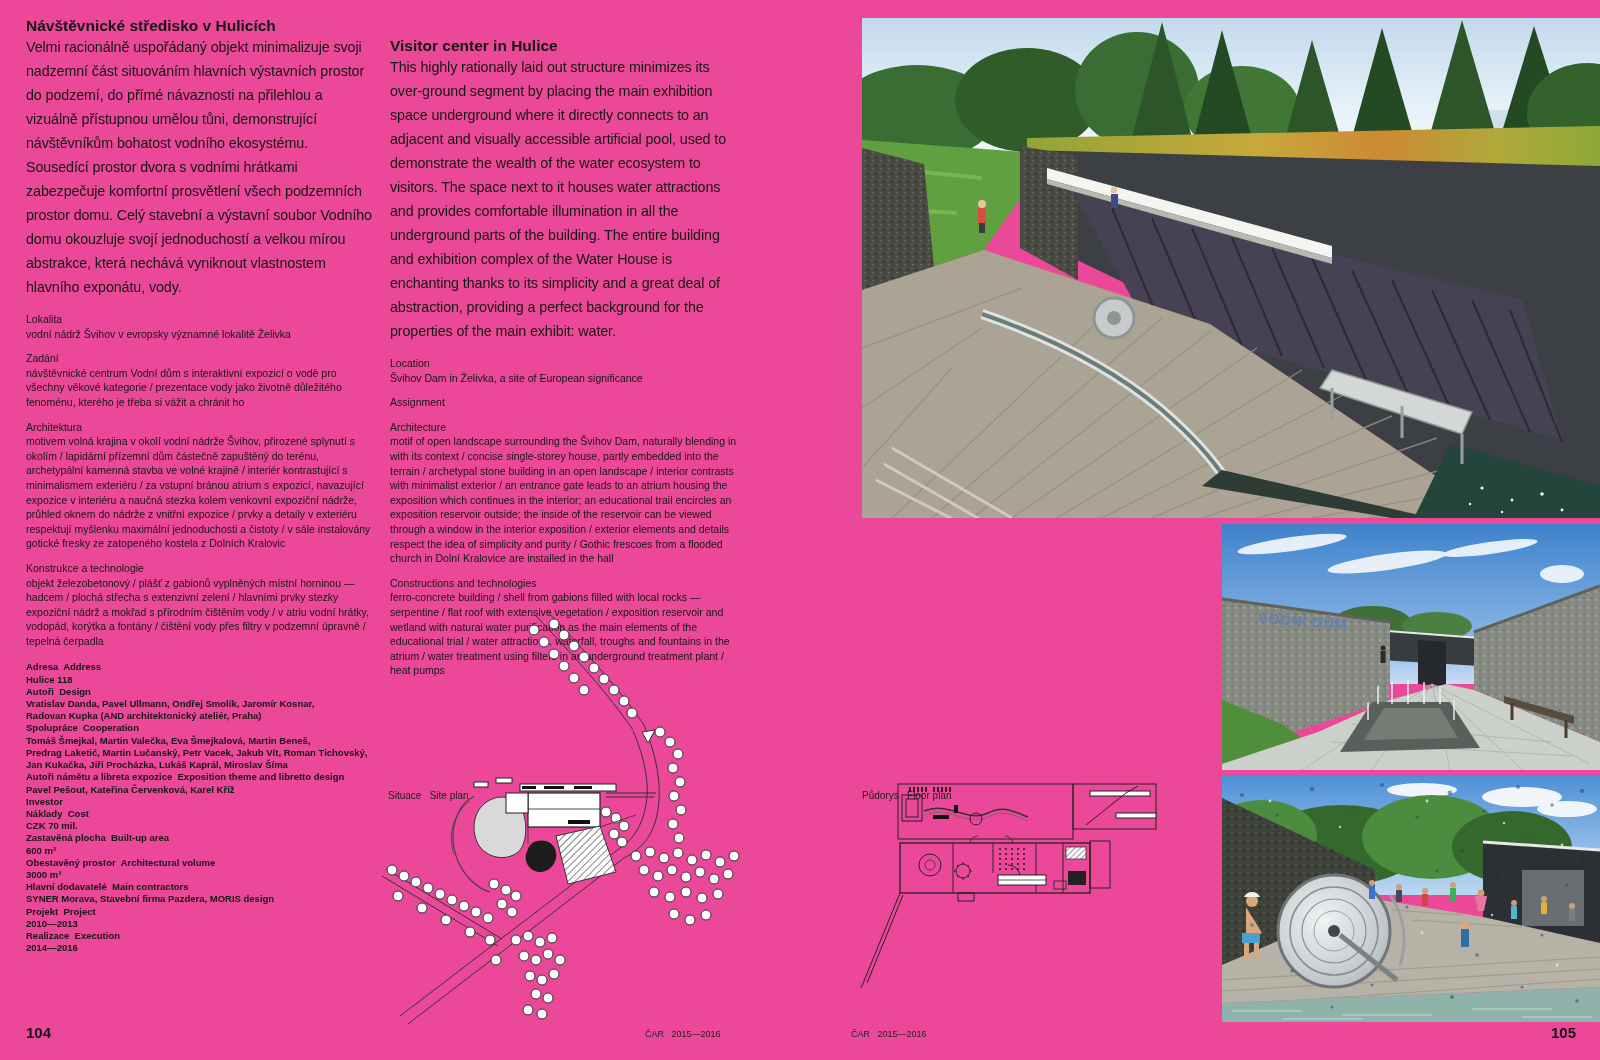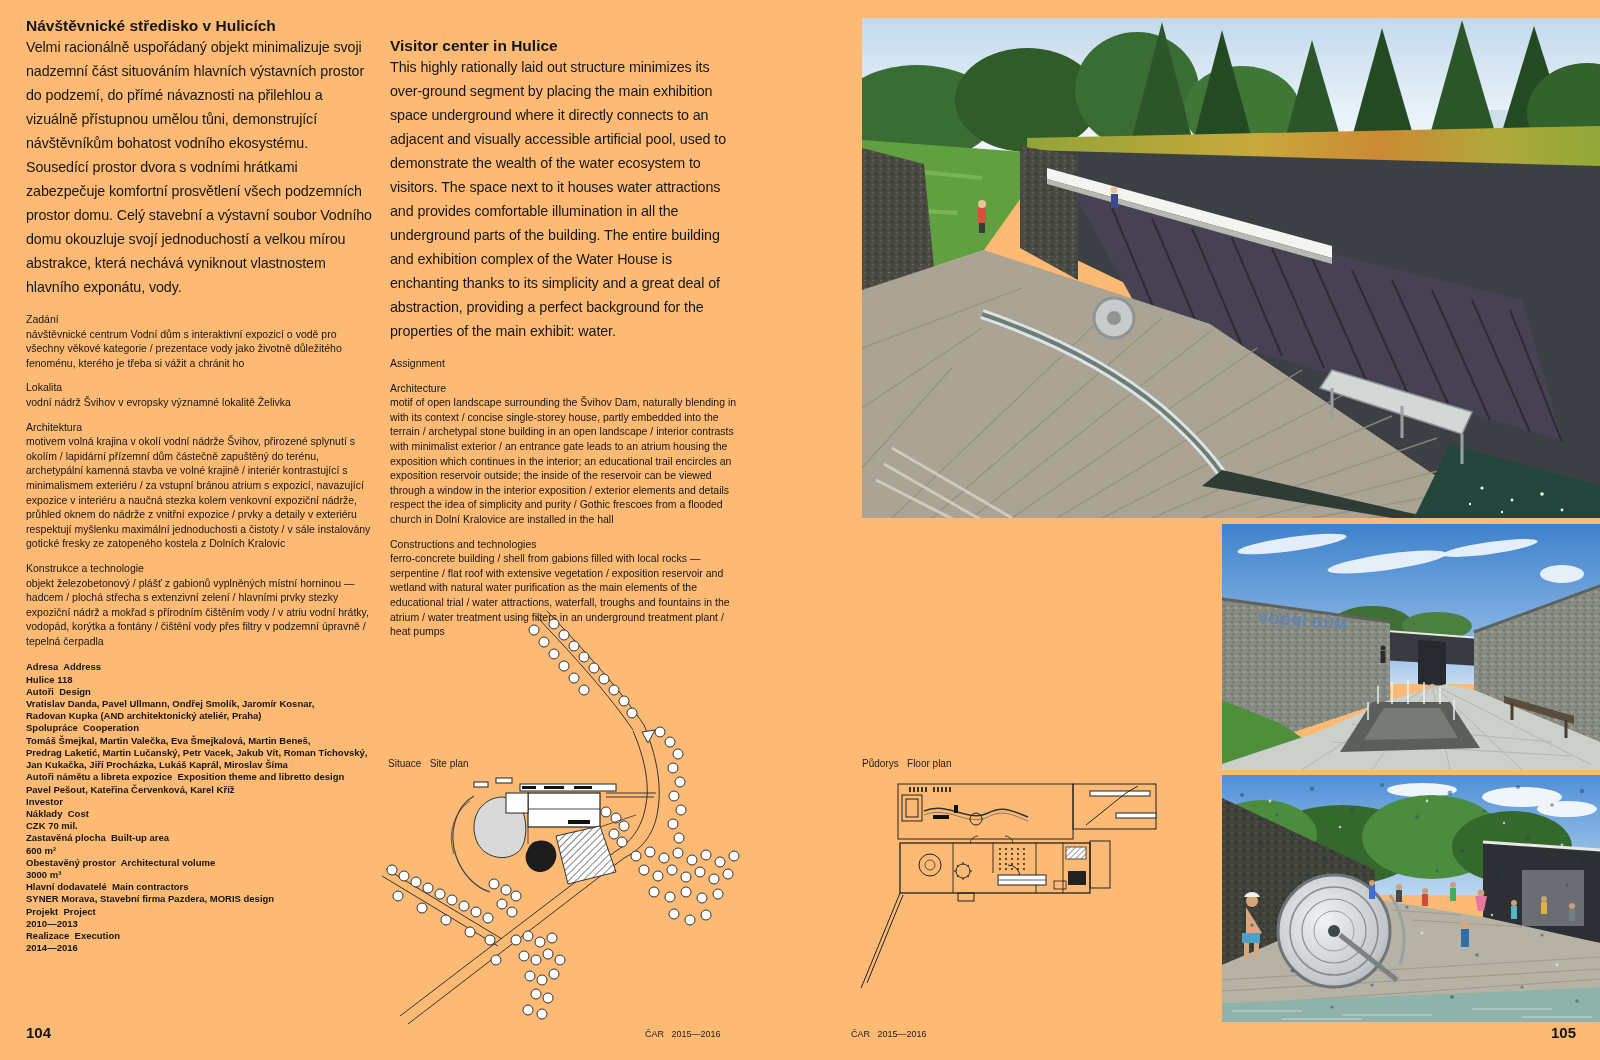--- a/index.html
+++ b/index.html
@@ -1,29 +1,29 @@
 <!DOCTYPE html>
 <html><head>
 <meta charset="utf-8">
 <style>
   html,body{margin:0;padding:0;background:#9a9a9a;}
-  .page{position:relative;width:1600px;height:1060px;background:#fdba74;overflow:hidden;
+  .page{position:relative;width:1600px;height:1060px;background:#ec4899;overflow:hidden;
         font-family:"Liberation Sans","DejaVu Sans",sans-serif;color:#161616;margin:0 auto;}
   .col{position:absolute;top:16px;}
   #col-cs{left:26px;width:348px;}
   #col-en{left:390px;width:350px;margin-top:20px;}
   .article-title{font-size:15.5px;font-weight:700;line-height:19px;margin:0;}
   .article-intro{font-size:14.3px;line-height:24px;margin:0;letter-spacing:-0.1px;}
   .sections{margin-top:13px;}
   .sec{margin-bottom:10px;}
   .sec-label,.sec-body{font-size:10.5px;line-height:14.6px;}
   .meta{margin-top:13px;font-size:9.5px;line-height:12.2px;width:370px;}
   .meta-label{font-weight:700;white-space:pre;}
   .meta-value{font-weight:700;white-space:pre;}
-  .caption{position:absolute;font-size:10px;line-height:12px;color:#1c1c1c;white-space:pre;}
+  .caption{position:absolute;font-size:10px;line-height:12px;color:#1c1c1c;white-space:pre;margin-top:32px;}
   #caption-site{left:388px;top:758px;}
   #caption-floor{left:862px;top:758px;}
   .photo{position:absolute;overflow:hidden;}
   #photo-main{left:862px;top:18px;width:738px;height:500px;}
   #photo-courtyard{left:1222px;top:524px;width:378px;height:246px;}
   #photo-wheel{left:1222px;top:775px;width:378px;height:247px;}
   .plan{position:absolute;}
   #siteplan{left:378px;top:604px;width:386px;height:430px;}
   #floorplan{left:858px;top:770px;width:312px;height:240px;}
   .photo svg,.plan svg{display:block;width:100%;height:100%;}
@@ -37,26 +37,26 @@
 </head>
 <body>
 
 <div class="page">
 
   <div class="col" id="col-cs">
     <h1 class="article-title">Návštěvnické středisko v Hulicích</h1>
     <p class="article-intro">Velmi racionálně uspořádaný objekt minimalizuje svoji nadzemní část situováním hlavních výstavních prostor do podzemí, do přímé návaznosti na přilehlou a vizuálně přístupnou umělou tůni, demonstrující návštěvníkům bohatost vodního ekosystému. Sousedící prostor dvora s vodními hrátkami zabezpečuje komfortní prosvětlení všech podzemních prostor domu. Celý stavební a výstavní soubor Vodního domu okouzluje svojí jednoduchostí a velkou mírou abstrakce, která nechává vyniknout vlastnostem hlavního exponátu, vody.</p>
     <div class="sections">
       <div class="sec">
+        <div class="sec-label">Lokalita</div>
+        <div class="sec-body">vodní nádrž Švihov v evropsky významné lokalitě Želivka</div>
+      </div>
+      <div class="sec">
         <div class="sec-label">Zadání</div>
         <div class="sec-body">návštěvnické centrum Vodní dům s interaktivní expozicí o vodě pro všechny věkové kategorie / prezentace vody jako životně důležitého fenoménu, kterého je třeba si vážit a chránit ho</div>
-      </div>
-      <div class="sec">
-        <div class="sec-label">Lokalita</div>
-        <div class="sec-body">vodní nádrž Švihov v evropsky významné lokalitě Želivka</div>
       </div>
       <div class="sec">
         <div class="sec-label">Architektura</div>
         <div class="sec-body">motivem volná krajina v okolí vodní nádrže Švihov, přirozené splynutí s okolím / lapidární přízemní dům částečně zapuštěný do terénu, archetypální kamenná stavba ve volné krajině / interiér kontrastující s minimalismem exteriéru / za vstupní bránou atrium s expozicí, navazující expozice v interiéru a naučná stezka kolem venkovní expoziční nádrže, průhled oknem do nádrže z vnitřní expozice / prvky a detaily v exteriéru respektují myšlenku maximální jednoduchosti a čistoty / v sále instalovány gotické fresky ze zatopeného kostela z Dolních Kralovic</div>
       </div>
       <div class="sec">
         <div class="sec-label">Konstrukce a technologie</div>
         <div class="sec-body">objekt železobetonový / plášť z gabionů vyplněných místní horninou — hadcem / plochá střecha s extenzivní zelení / hlavními prvky stezky expoziční nádrž a mokřad s přírodním čištěním vody / v atriu vodní hrátky, vodopád, korýtka a fontány / čištění vody přes filtry v podzemní úpravně / tepelná čerpadla</div>
       </div>
     </div>
@@ -85,20 +85,24 @@
       <div class="meta-value">2010—2013</div>
       <div class="meta-label">Realizace  Execution</div>
       <div class="meta-value">2014—2016</div>
     </div>
   </div>
 
   <div class="col" id="col-en">
     <h1 class="article-title">Visitor center in Hulice</h1>
     <p class="article-intro">This highly rationally laid out structure minimizes its over-ground segment by placing the main exhibition space underground where it directly connects to an adjacent and visually accessible artificial pool, used to demonstrate the wealth of the water ecosystem to visitors. The space next to it houses water attractions and provides comfortable illumination in all the underground parts of the building. The entire building and exhibition complex of the Water House is enchanting thanks to its simplicity and a great deal of abstraction, providing a perfect background for the properties of the main exhibit: water.</p>
     <div class="sections">
+      <div class="sec">
+        <div class="sec-label">Location</div>
+        <div class="sec-body">Švihov Dam in Želivka, a site of European significance</div>
+      </div>
       <div class="sec">
         <div class="sec-label">Assignment</div>
       </div>
       <div class="sec">
         <div class="sec-label">Architecture</div>
         <div class="sec-body">motif of open landscape surrounding the Švihov Dam, naturally blending in with its context / concise single-storey house, partly embedded into the terrain / archetypal stone building in an open landscape / interior contrasts with minimalist exterior / an entrance gate leads to an atrium housing the exposition which continues in the interior; an educational trail encircles an exposition reservoir outside; the inside of the reservoir can be viewed through a window in the interior exposition / exterior elements and details respect the idea of simplicity and purity / Gothic frescoes from a flooded church in Dolní Kralovice are installed in the hall</div>
       </div>
       <div class="sec">
         <div class="sec-label">Constructions and technologies</div>
         <div class="sec-body">ferro-concrete building / shell from gabions filled with local rocks — serpentine / flat roof with extensive vegetation / exposition reservoir and wetland with natural water purification as the main elements of the educational trial / water attractions, waterfall, troughs and fountains in the atrium / water treatment using filters in an underground treatment plant / heat pumps</div>

